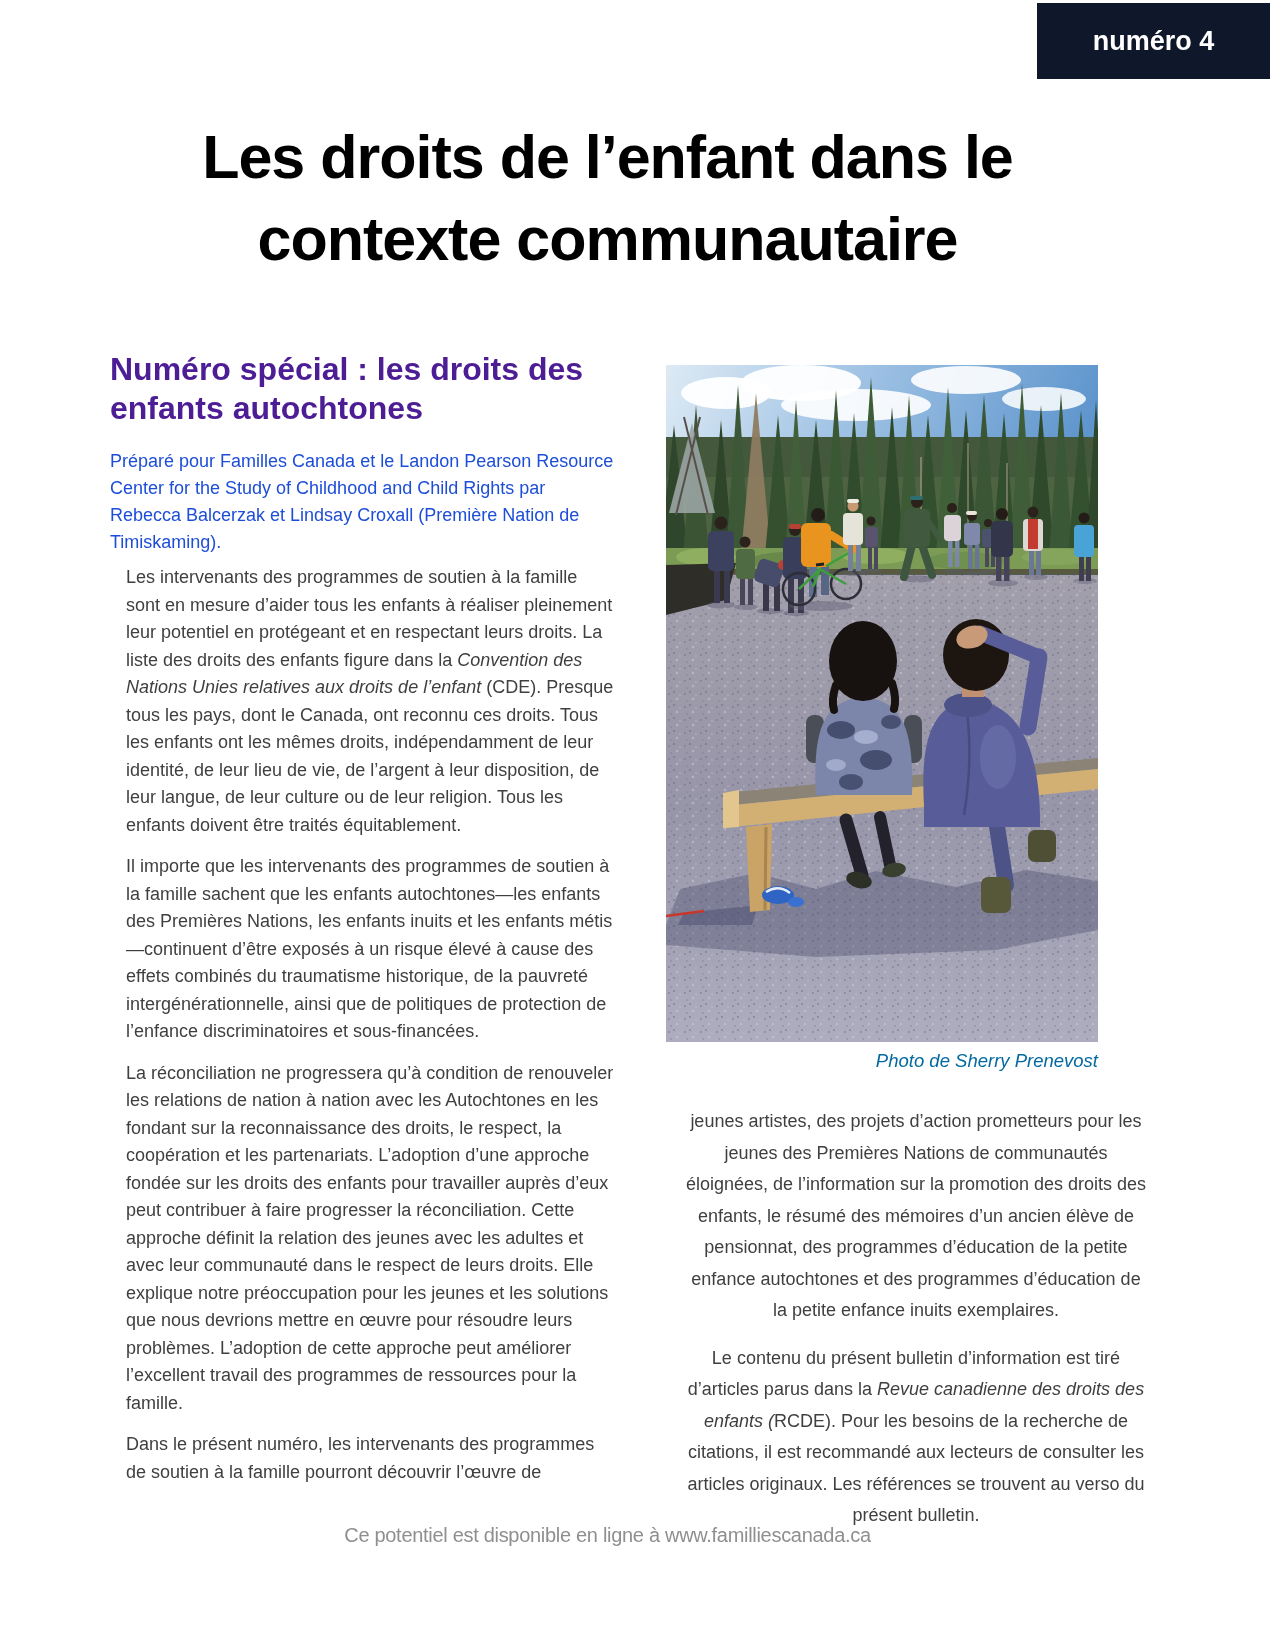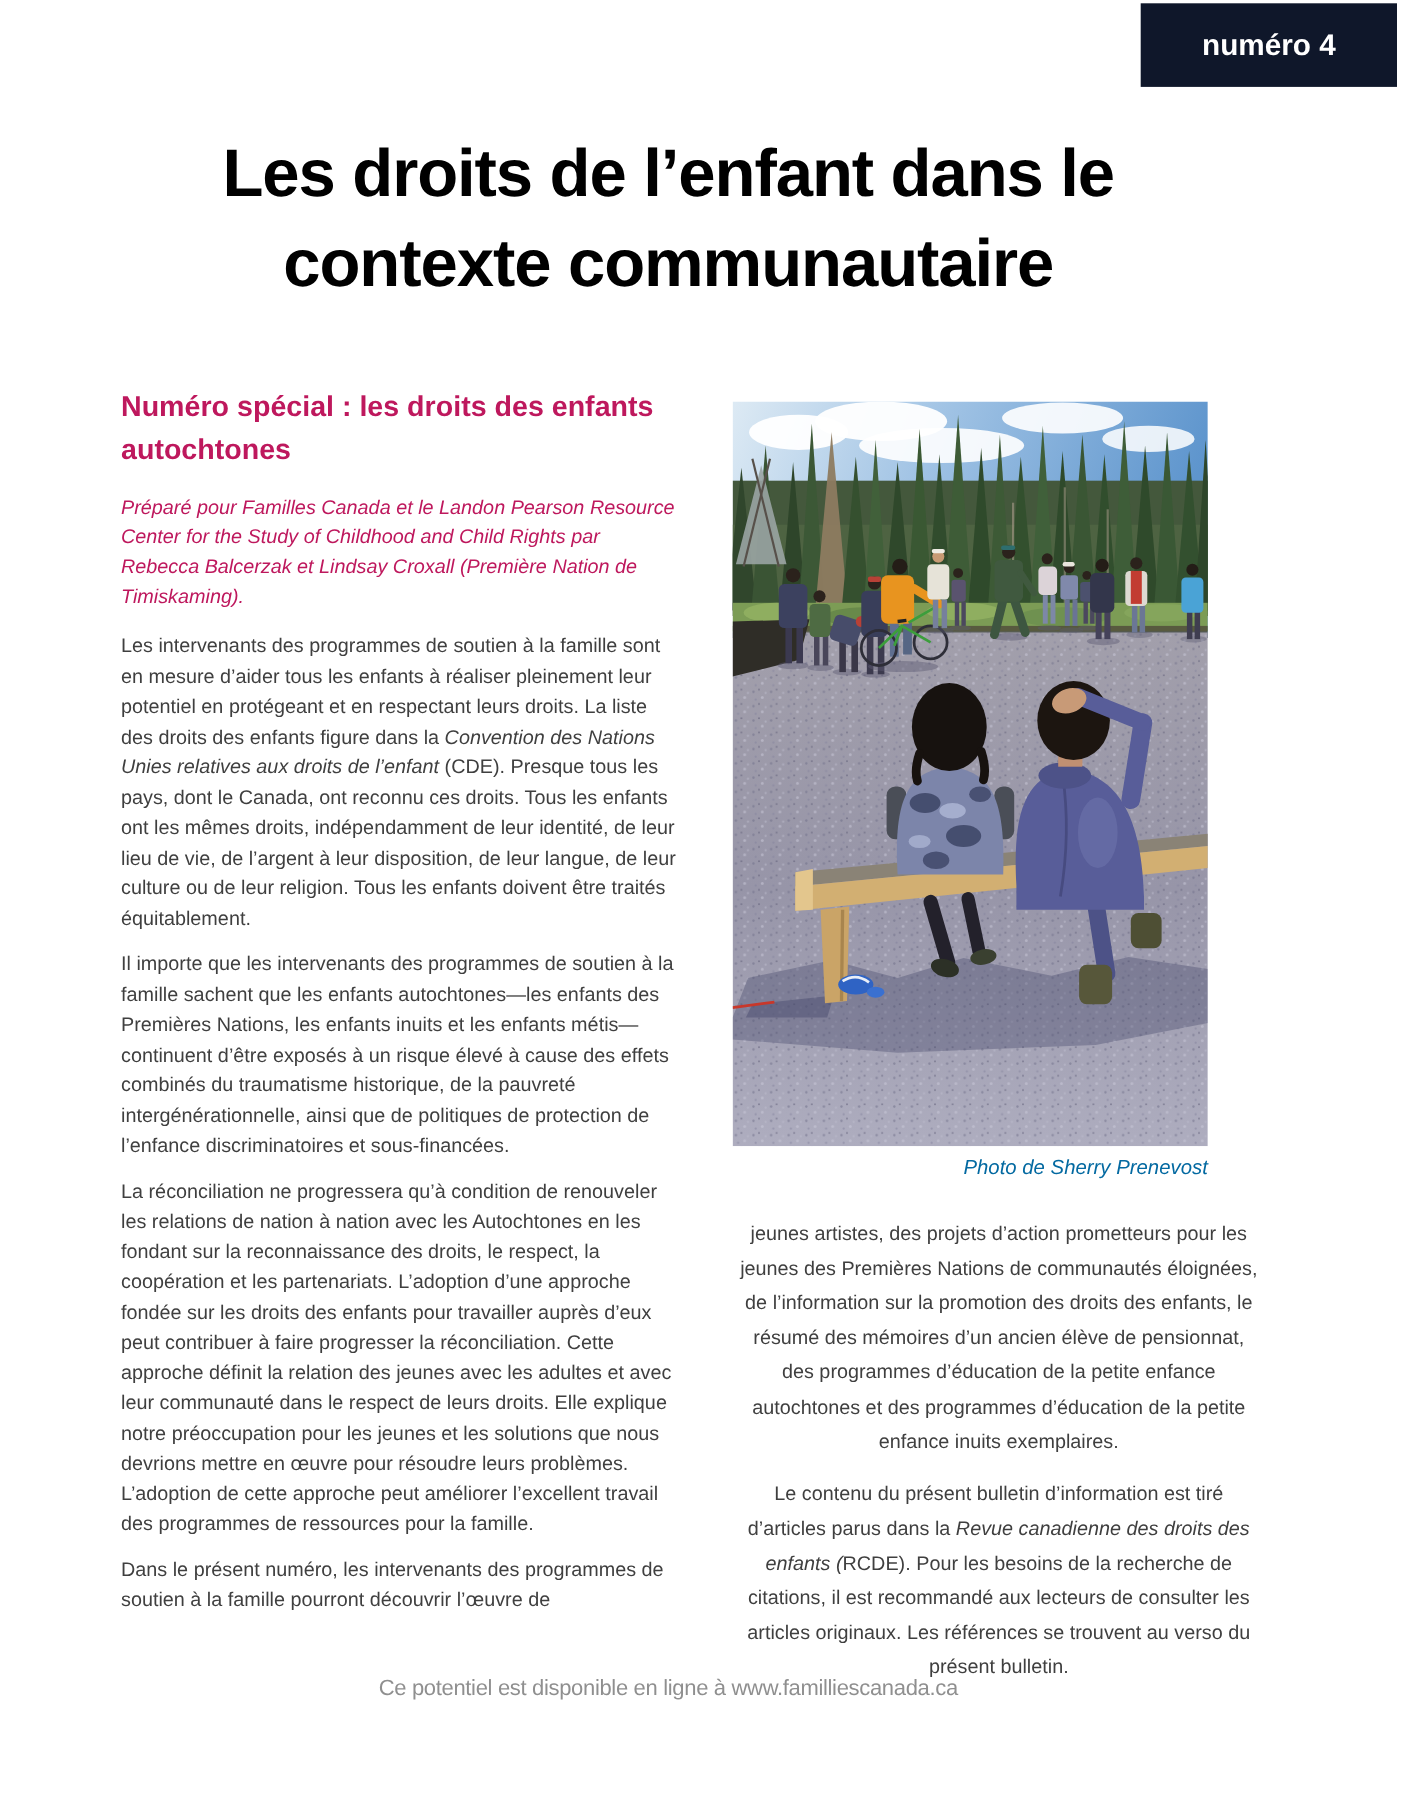--- a/index.html
+++ b/index.html
@@ -16,27 +16,27 @@
   
   .title{
     position:absolute; top:116px; left:30px; width:1155px;
     text-align:center; color:#000000; font-weight:bold; font-size:61px;
     line-height:82px; letter-spacing:-1px;
   }
   .title span{display:block;}
   
   .col-left{position:absolute; left:110px; top:350px; width:505px;}
   .col-left h2{
-    margin:0 0 20px 0; color:#be185d; font-size:26px; line-height:39px; font-weight:bold;
+    margin:0 0 20px 0; color:#4c1d95; font-size:32px; line-height:39px; font-weight:bold;
   }
   .byline{
-    margin:0 0 18px 0; color:#be185d; font-style:italic; font-size:18px; line-height:27px;
+    margin:0 0 8px 0; color:#1d4ed8; font-size:18px; line-height:27px;
   }
   .body-p{
-    margin:0 0 14px 0; color:#3f3f3f; font-size:18px; line-height:27.5px;
+    margin:0 0 14px 16px; color:#3f3f3f; font-size:18px; line-height:27.5px;
   }
   .body-p .it{font-style:italic;}
   
   .photo{position:absolute; left:666px; top:365px; width:432px; height:677px;}
   .caption{
     position:absolute; left:666px; top:1050px; width:432px; text-align:right;
     color:#0369a1; font-style:italic; font-size:18.5px;
   }
   .col-right{position:absolute; left:668px; top:1106px; width:480px;}
   .col-right .body-p{line-height:31.5px; margin-bottom:16px;text-align:center;}

